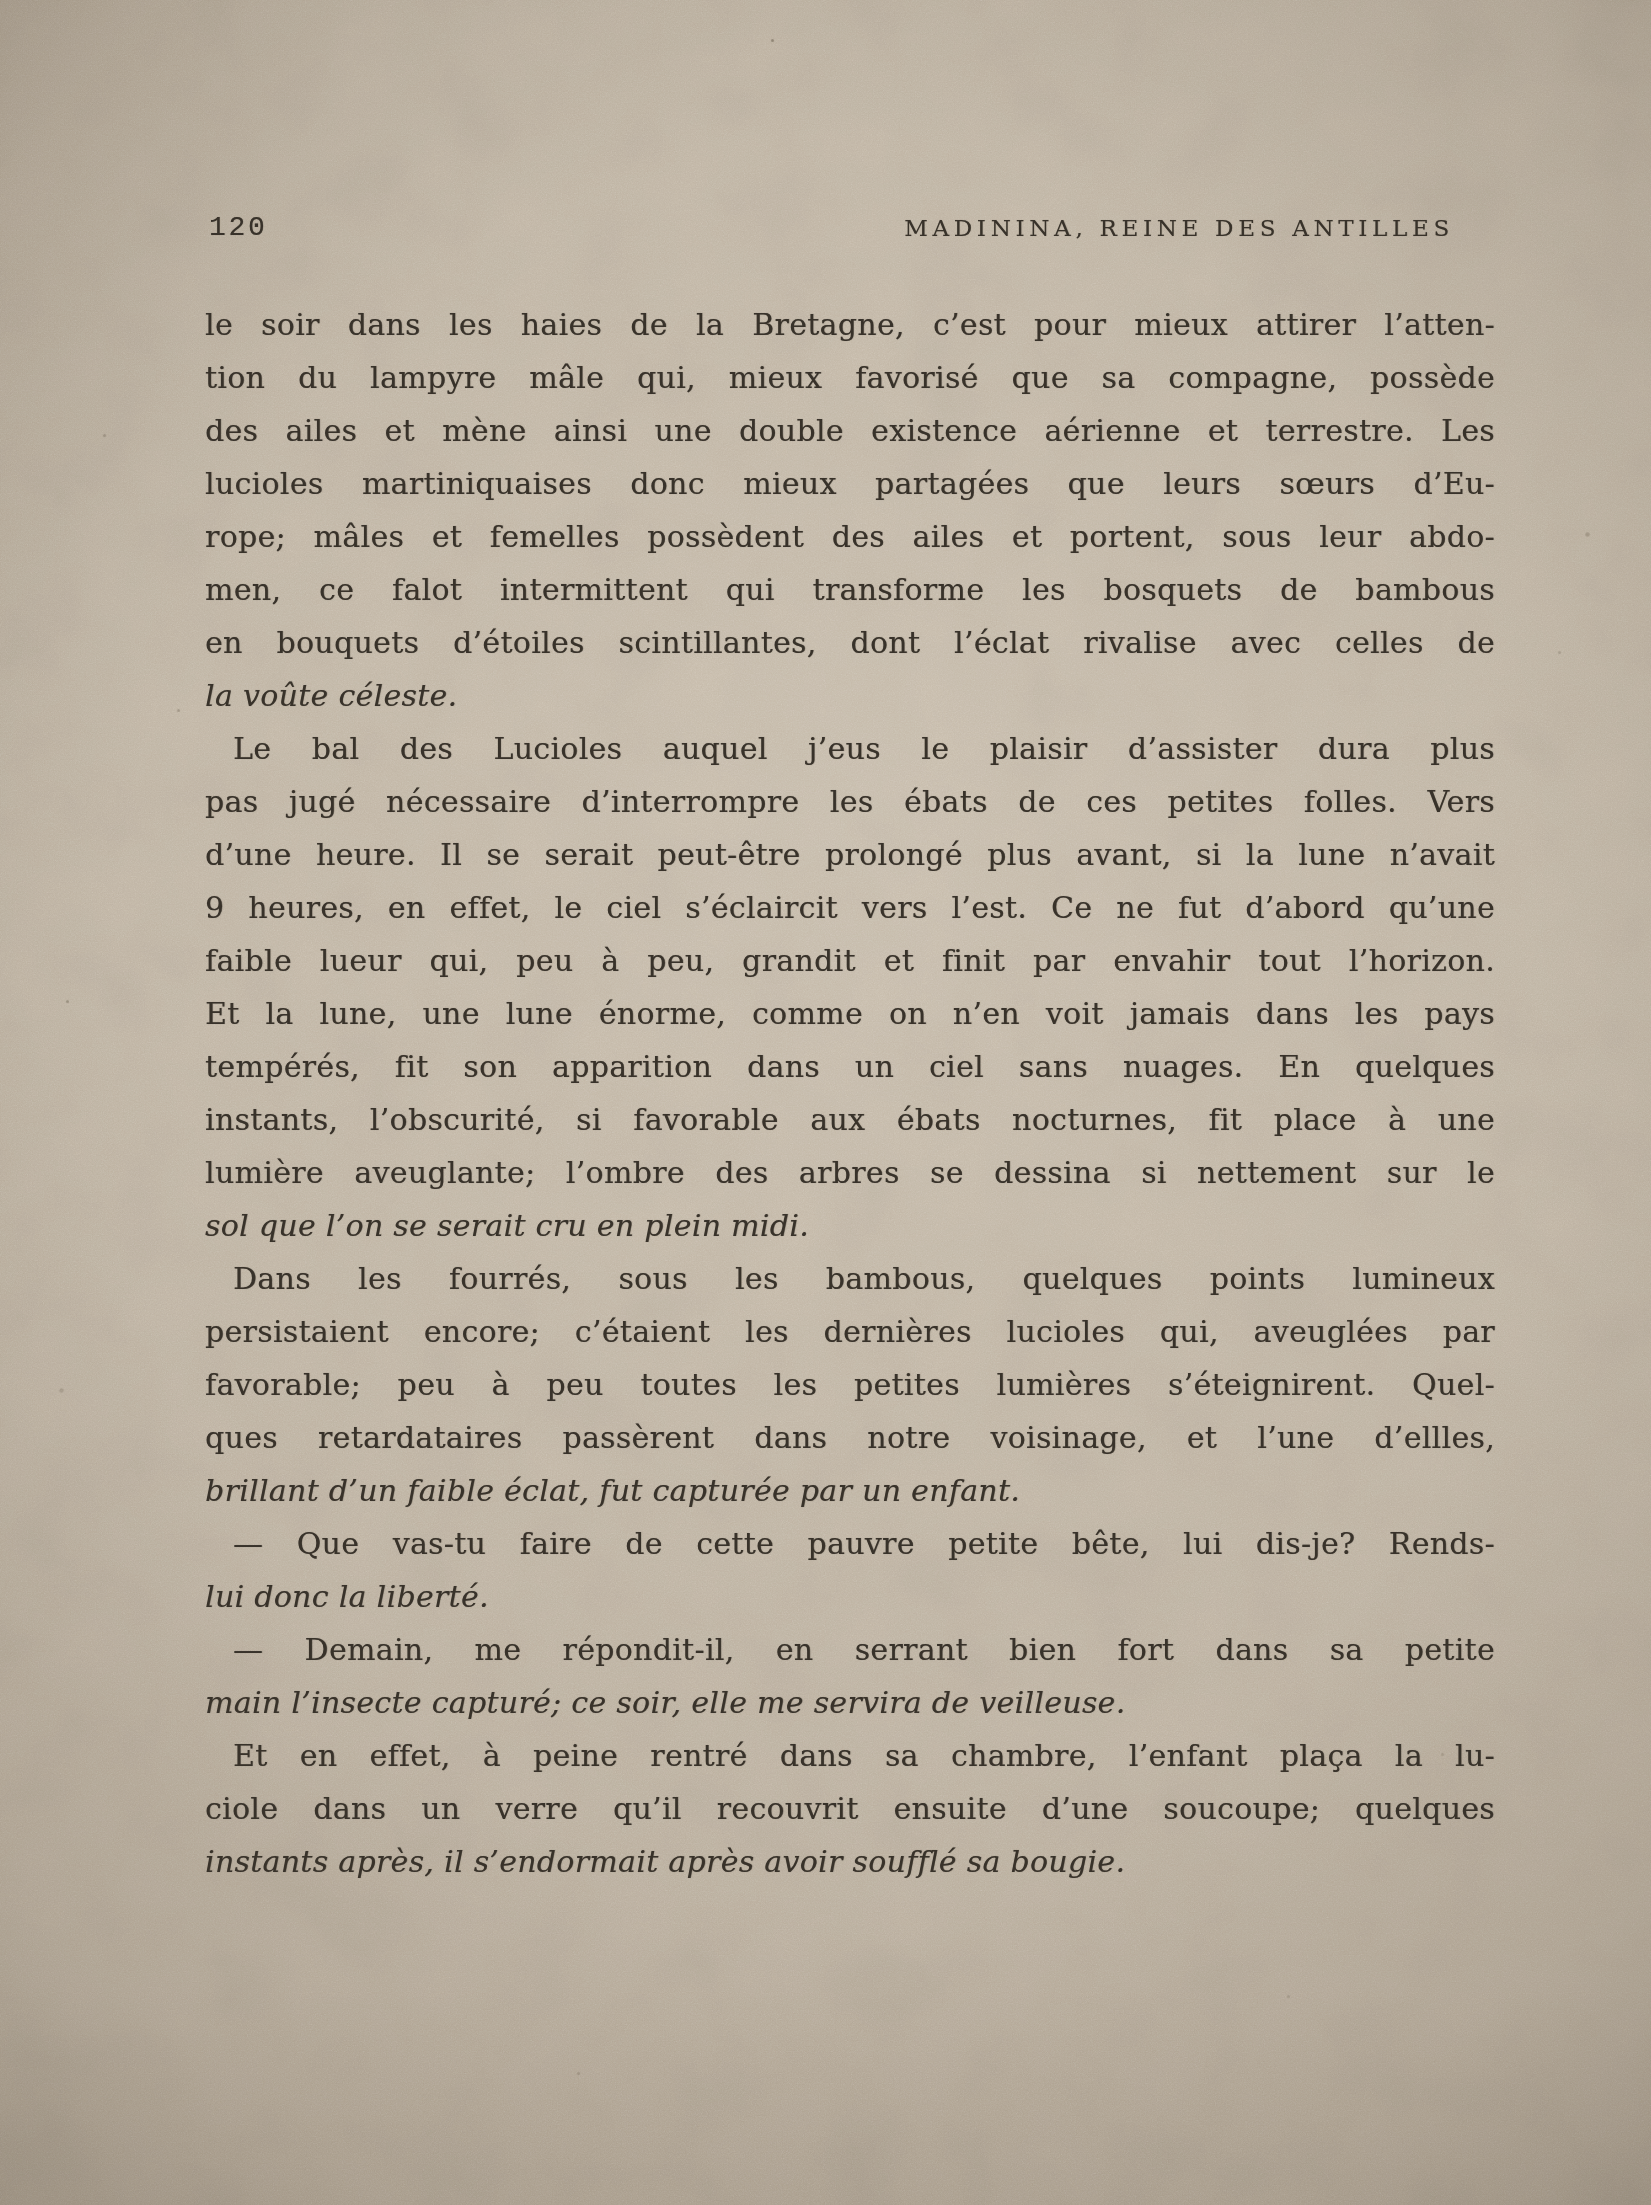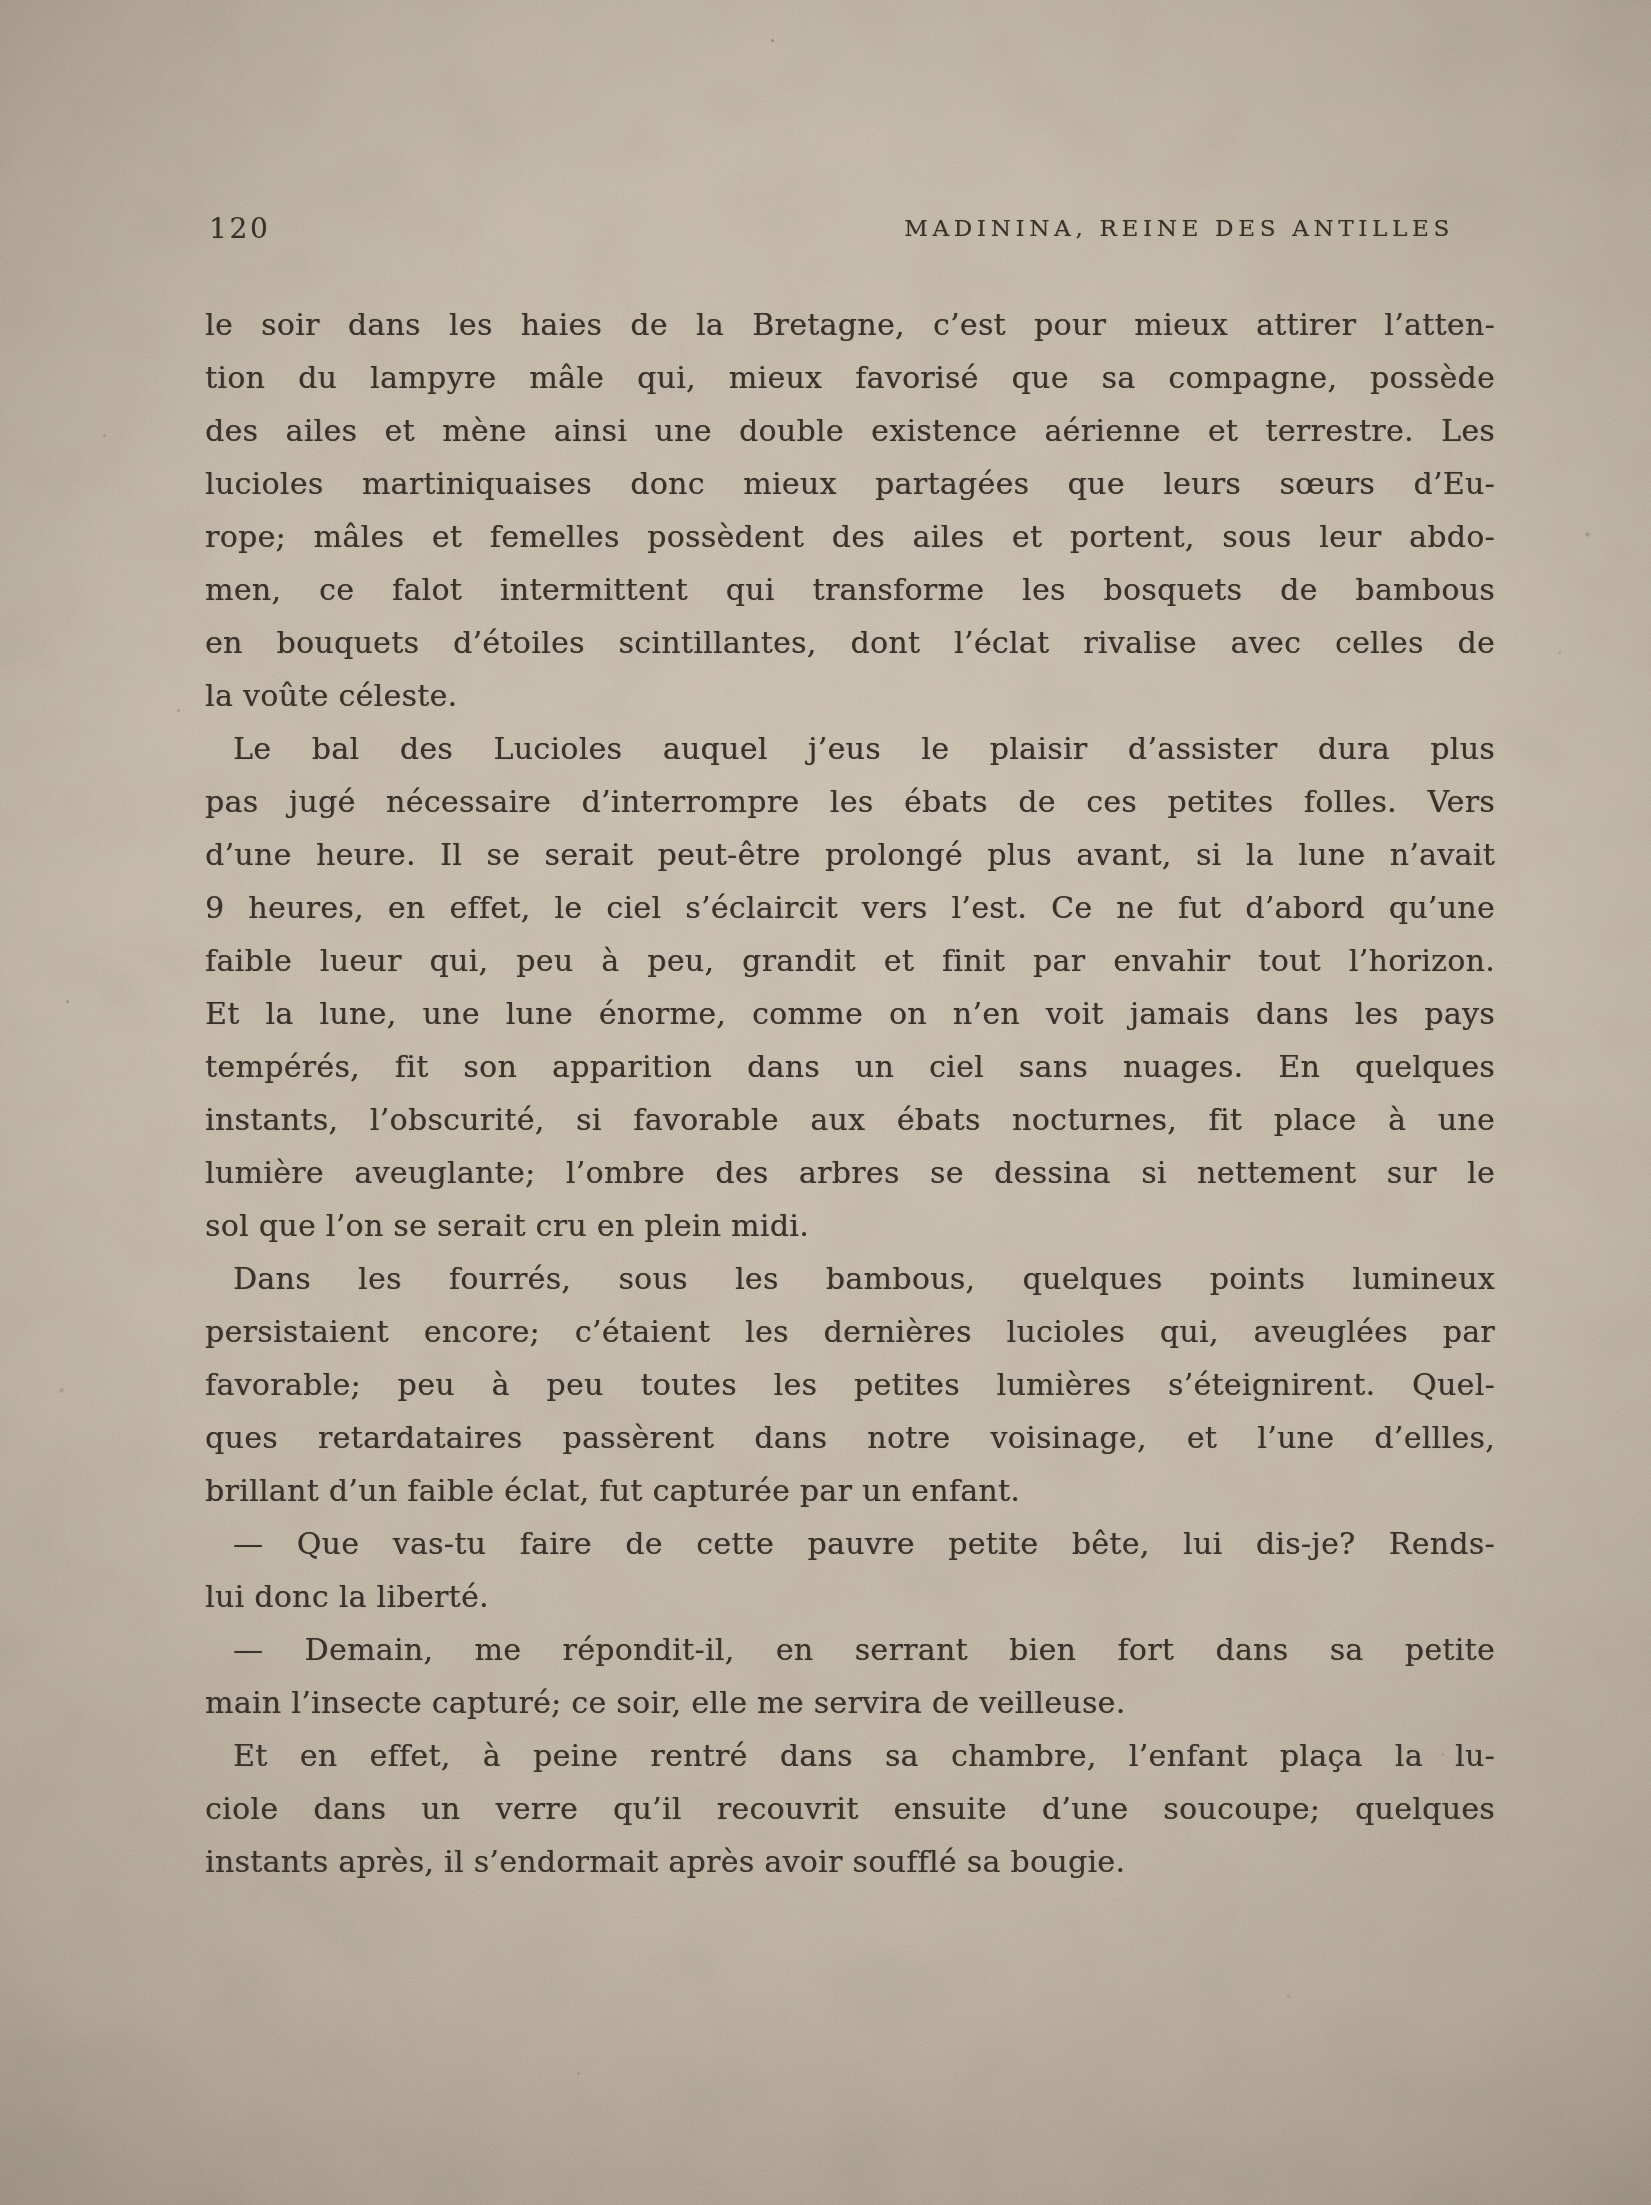--- a/index.html
+++ b/index.html
@@ -63,20 +63,21 @@
     width: 1290px;
     height: 38px;
   }
   .pagenum {
     position: absolute;
     left: 4px;
     top: 2px;
     font-size: 28px;
     letter-spacing: 2.7px;
     text-shadow: 0.3px 0.3px 0.7px rgba(56, 50, 42, 0.45);
+    font-family: Liberation Mono, monospace;
   }
   .title {
     position: absolute;
     left: 0;
     right: 41px;
     top: 5.4px;
     text-align: right;
     font-size: 23px;
     letter-spacing: 4.7px;
     text-shadow: 0.3px 0.3px 0.7px rgba(56, 50, 42, 0.45);
@@ -93,20 +94,21 @@
     font-size: 30px;
     text-align: justify;
     text-align-last: justify;
     white-space: nowrap;
     text-shadow: 0.4px 0.4px 0.7px rgba(56, 50, 42, 0.5);
     letter-spacing: 0.3px;
   }
   .line.end {
     text-align: right;
     text-align-last: left;
+    font-style: italic;
   }
   .line.indent {
     padding-left: 28px;
   }
 </style>
 </head>
 <body>
 
 <div class="page" style="--paper: #bcb09f; --ink: #38322a;">
 

